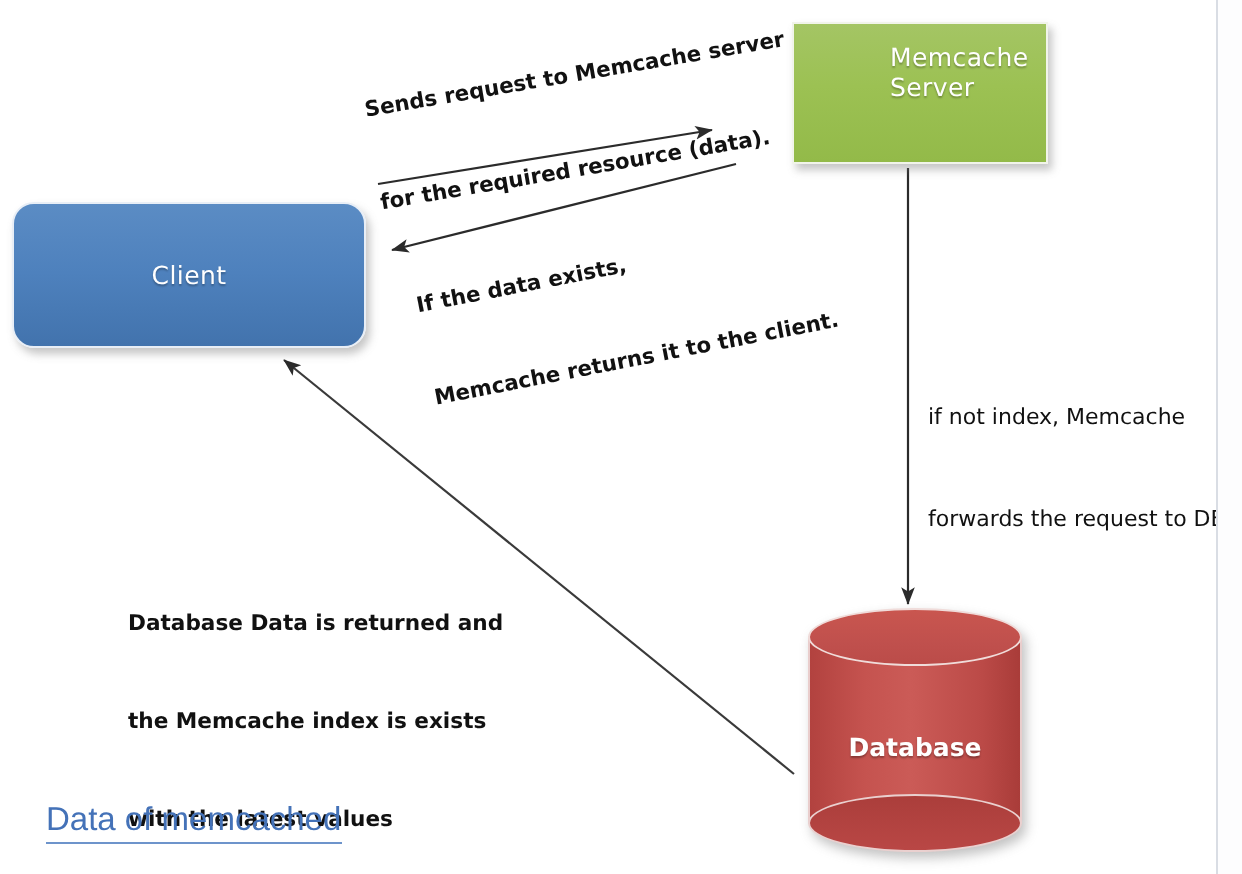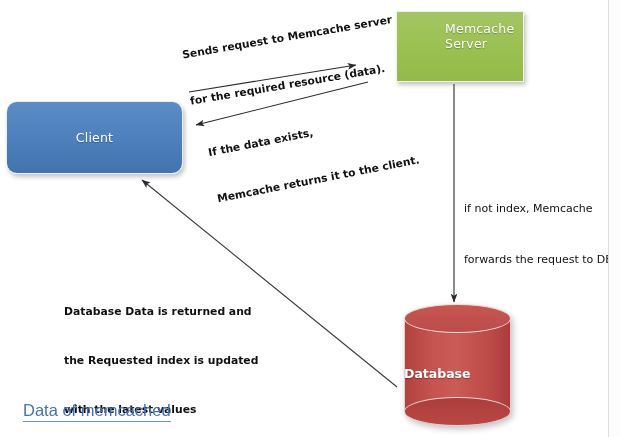--- a/index.html
+++ b/index.html
@@ -117,20 +117,21 @@
     border-radius: 50%;
     background: linear-gradient(180deg, #ab3e3b 0%, #b94745 100%);
     border: 1.6px solid #ead0cf;
     box-sizing: border-box;
   }
   .db-label {
     position: absolute;
     left: 0;
     top: 62px;
     width: 107px;
+    text-align: center;
     color: #ffffff;
     font-size: 12.5px;
     font-weight: bold;
     text-shadow: 0 1px 1px rgba(0,0,0,.30);
     z-index: 4;
   }
 
   
   #arrows {
     position: absolute;
@@ -240,21 +241,21 @@
     <div>Memcache returns it to the client.</div>
   </div>
 
   <div class="ann ann-notfound">
     <div>if not index, Memcache</div>
     <div>forwards the request to DB</div>
   </div>
 
   <div class="ann ann-returned">
     <div>Database Data is returned and</div>
-    <div>the Requested index is updated</div>
+    <div>the Memcache index is exists</div>
     <div>with the latest values</div>
   </div>
 
   <div class="caption">Data of memcached</div>
 
   <div class="page-edge-fill"></div>
   <div class="page-edge"></div>
 </div>
 
 </body></html>

